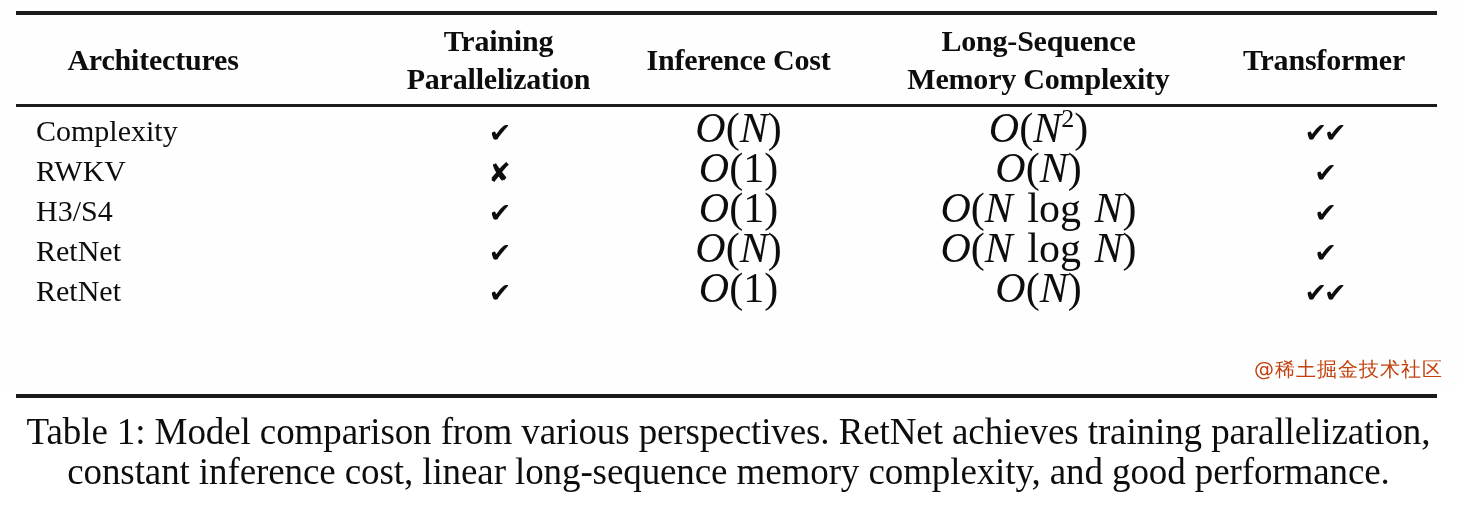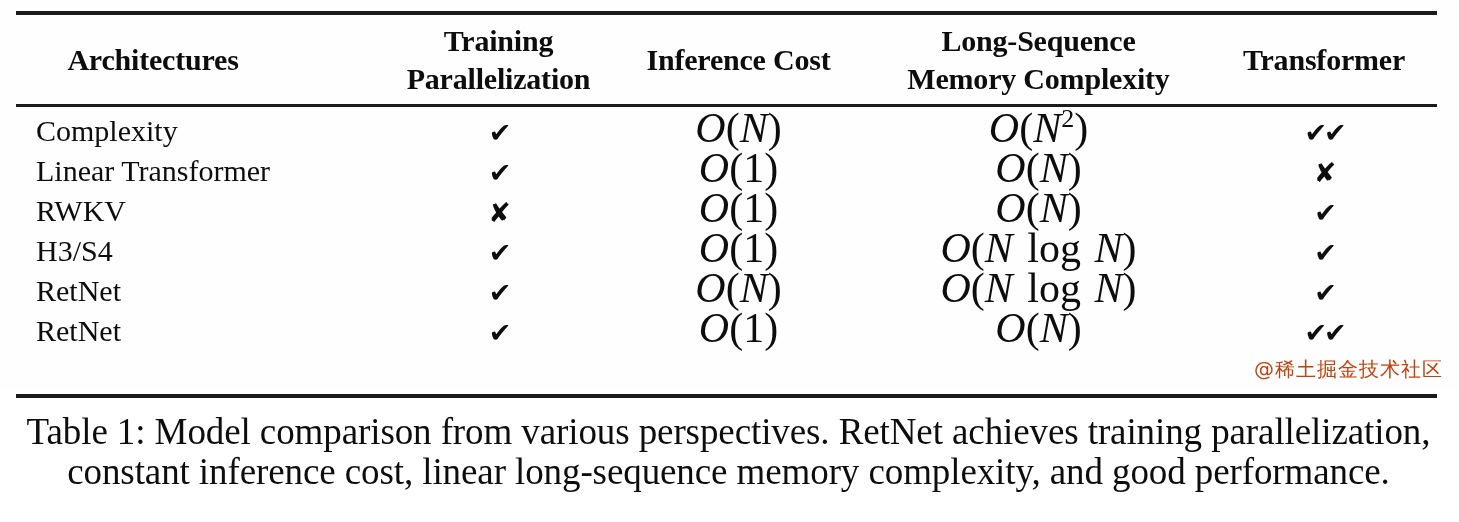--- a/index.html
+++ b/index.html
@@ -167,27 +167,20 @@
     <tbody>
 
       <tr>
         <td class="arch-cell">Complexity</td>
         <td><span class="mark check">✔</span></td>
         <td><span class="math">O<span class="paren">(</span>N<span class="paren">)</span></span></td>
         <td><span class="math">O<span class="paren">(</span>N<sup>2</sup><span class="paren">)</span></span></td>
         <td><span class="mark check">✔✔</span></td>
       </tr>
 
-      <tr>
-        <td class="arch-cell">Linear Transformer</td>
-        <td><span class="mark check">✔</span></td>
-        <td><span class="math">O<span class="paren">(</span><span class="num">1</span><span class="paren">)</span></span></td>
-        <td><span class="math">O<span class="paren">(</span>N<span class="paren">)</span></span></td>
-        <td><span class="mark">✘</span></td>
-      </tr>
 
 
       <tr>
         <td class="arch-cell">RWKV</td>
         <td><span class="mark">✘</span></td>
         <td><span class="math">O<span class="paren">(</span><span class="num">1</span><span class="paren">)</span></span></td>
         <td><span class="math">O<span class="paren">(</span>N<span class="paren">)</span></span></td>
         <td><span class="mark check">✔</span></td>
       </tr>
 

